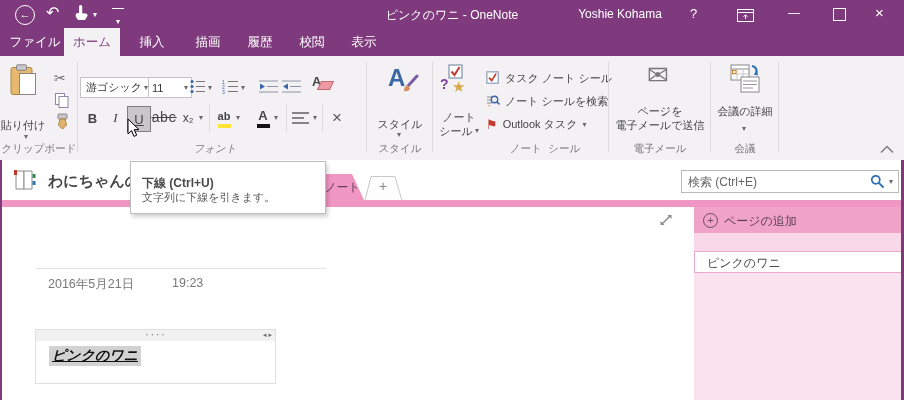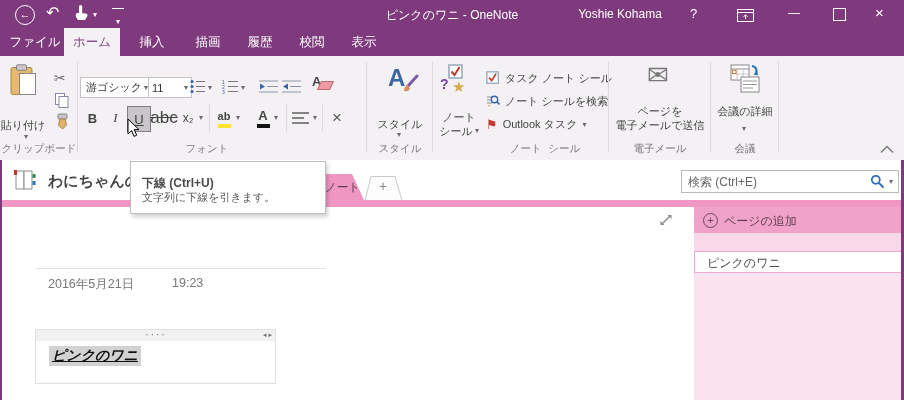--- a/index.html
+++ b/index.html
@@ -202,21 +202,21 @@
     </svg>
   </div>
   <div class="abs" style="left:312px;top:74px;width:20px;height:20px;">
     <span style="position:absolute;left:0;top:0;font-size:13px;font-weight:bold;color:#444;">A</span>
     <span style="position:absolute;left:7px;top:7px;width:11px;height:7px;background:#ef9aa2;border:1px solid #c06a74;transform:skewX(-25deg);"></span>
   </div>
 
   <div class="abs fmtbtn" style="left:82px;top:106px;width:21px;height:24px;font-weight:bold;">B</div>
   <div class="abs fmtbtn" style="left:105px;top:106px;width:21px;height:24px;font-style:italic;font-family:'Liberation Serif','DejaVu Serif',serif;">I</div>
   <div class="abs fmtbtn pressed" style="left:127px;top:106px;width:22px;height:24px;text-decoration:underline;">U</div>
-  <div class="abs fmtbtn" style="left:151px;top:106px;width:26px;height:24px;font-size:17px;text-decoration:line-through;">abc</div>
+  <div class="abs fmtbtn" style="left:151px;top:106px;width:26px;height:24px;font-size:14px;text-decoration:line-through;font-family:Liberation Mono, monospace;">abc</div>
   <div class="abs fmtbtn" style="left:178px;top:106px;width:20px;height:24px;font-size:12px;">x₂</div>
   <span class="abs caret" style="left:199px;top:113px;">▾</span>
   <div class="abs gdiv" style="left:209px;top:104px;height:28px;"></div>
   <div class="abs" style="left:214px;top:106px;width:20px;height:24px;text-align:center;">
     <span style="font-size:11px;font-weight:bold;color:#444;line-height:16px;">ab</span>
     <span class="ylw-bar"></span>
   </div>
   <span class="abs caret" style="left:236px;top:113px;">▾</span>
   <div class="abs" style="left:253px;top:106px;width:20px;height:24px;text-align:center;">
     <span style="font-size:13px;font-weight:bold;color:#444;line-height:17px;">A</span>
@@ -227,21 +227,21 @@
   <div class="abs" style="left:292px;top:111px;">
     <svg width="18" height="14" viewBox="0 0 18 14">
       <line x1="0" y1="2" x2="17" y2="2" stroke="#555" stroke-width="1.4"></line>
       <line x1="0" y1="7" x2="12" y2="7" stroke="#555" stroke-width="1.4"></line>
       <line x1="0" y1="12" x2="17" y2="12" stroke="#555" stroke-width="1.4"></line>
     </svg>
   </div>
   <span class="abs caret" style="left:313px;top:113px;">▾</span>
   <div class="abs gdiv" style="left:322px;top:104px;height:28px;"></div>
   <div class="abs fmtbtn" style="left:327px;top:106px;width:20px;height:24px;font-size:17px;color:#5a5a5a;">×</div>
-  <div class="abs glabel" style="left:64px;width:286px;">フォント</div>
+  <div class="abs glabel" style="left:72px;width:286px;font-style:italic;">フォント</div>
   <div class="abs gdiv" style="left:366px;"></div>
 
   <div class="abs" style="left:372px;top:62px;width:56px;height:78px;">
     <span style="position:absolute;left:16px;top:2px;font-size:24px;font-weight:bold;color:#3c67a5;">A</span>
     <svg style="position:absolute;left:30px;top:12px;" width="18" height="20" viewBox="0 0 18 20">
       <line x1="15" y1="2" x2="6" y2="12" stroke="#7b5ca8" stroke-width="3" stroke-linecap="round"></line>
       <path d="M6 11 q-4 1 -4 6 q4 1 6-2 z" fill="#d98e5f"></path>
     </svg>
     <div class="bigbtn-label" style="position:absolute;left:0;top:55px;width:56px;">スタイル</div>
     <span class="caret" style="position:absolute;left:25px;top:68px;">▾</span>

